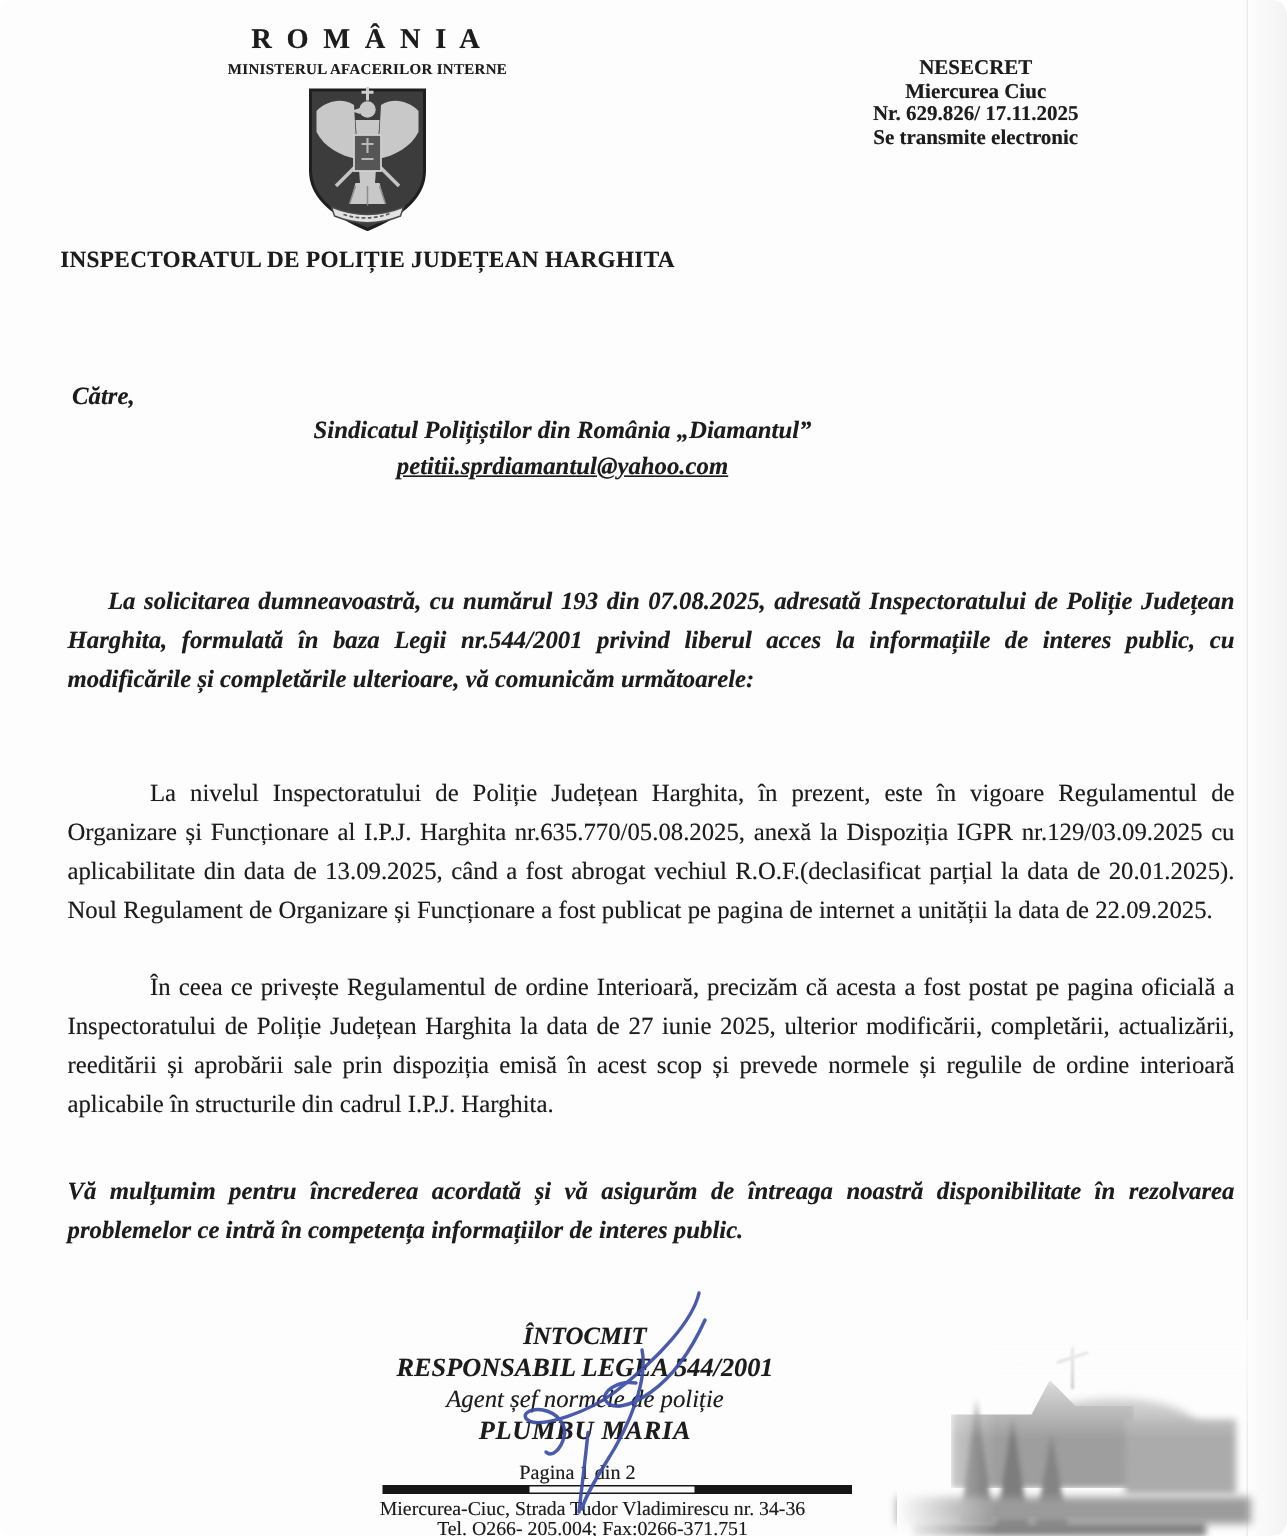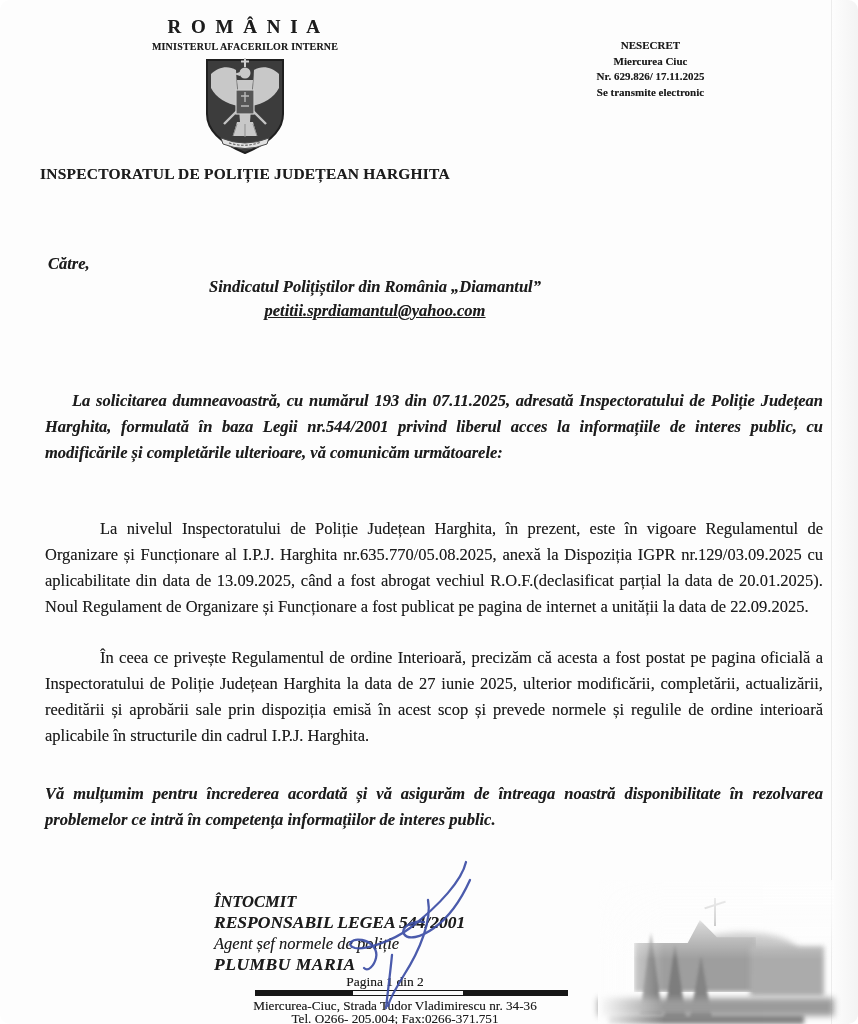--- a/index.html
+++ b/index.html
@@ -13,36 +13,36 @@
   
   .page-edge{right:0;top:0;bottom:0;width:26px;background:linear-gradient(to right,#fdfdfd,#f3f3f3);border-left:1px solid #ececec;}
 
   
   .hdr-left{left:30px;top:16px;width:430px;text-align:center;}
   .country{font-size:19px;font-weight:bold;letter-spacing:2.5px;}
   .ministry{font-size:10px;font-weight:bold;margin-top:3px;letter-spacing:0.2px;}
   .coat{display:block;margin:4px auto 0;filter:blur(0.4px);}
   .inspectorate{font-size:15.5px;font-weight:bold;margin-top:9px;letter-spacing:0.2px;}
 
-  .hdr-meta{left:548px;top:38px;width:205px;text-align:center;font-weight:bold;font-size:11px;line-height:15.5px;}
+  .hdr-meta{left:548px;top:38px;width:205px;text-align:center;font-weight:bold;font-size:14px;line-height:15.5px;}
 
   
   .salutation{left:48px;top:254px;font-size:16.5px;font-weight:bold;font-style:italic;}
   .org-block{left:110px;top:277px;width:530px;text-align:center;font-size:16.5px;font-weight:bold;font-style:italic;}
   .org-email{margin-top:4px;text-decoration:underline;}
 
   
   .para{left:45px;width:778px;font-size:16.5px;line-height:26px;text-align:justify;}
   .p1{top:388px;font-weight:bold;font-style:italic;text-indent:27px;}
   .p2{top:516px;text-indent:55px;}
   .p3{top:645px;text-indent:55px;}
   .p4{top:781px;font-weight:bold;font-style:italic;}
 
   
-  .sig-block{left:214px;top:880px;width:352px;text-align:left;font-style:italic;margin-top:11px;}
+  .sig-block{left:214px;top:880px;width:352px;text-align:center;font-style:italic;}
   .sig-1{font-size:16.5px;font-weight:bold;line-height:21px;}
   .sig-2{font-size:17.5px;font-weight:bold;line-height:21px;}
   .sig-3{font-size:16.5px;line-height:21px;}
   .sig-4{font-size:17.5px;font-weight:bold;line-height:21px;letter-spacing:0.5px;}
 
   
   .page-num{left:285px;top:974px;width:200px;text-align:center;font-size:13.5px;}
   .foot-bar{left:255px;top:990px;width:313px;height:6px;background:#161616;}
   .foot-bar-gap{position:absolute;left:98px;width:110px;top:1px;bottom:1px;background:#fafafa;}
   .foot-addr{left:225px;top:1000px;width:340px;text-align:center;font-size:13.2px;line-height:12.5px;}
@@ -105,21 +105,21 @@
     <div>Nr. 629.826/ 17.11.2025</div>
     <div>Se transmite electronic</div>
   </div>
 
   <div class="abs salutation">Către,</div>
   <div class="abs org-block">
     <div>Sindicatul Polițiștilor din România „Diamantul”</div>
     <div class="org-email">petitii.sprdiamantul@yahoo.com</div>
   </div>
 
-  <div class="abs para p1">La solicitarea dumneavoastră, cu numărul 193 din 07.11.2025, adresată Inspectoratului de Poliție Județean Harghita, formulată în baza Legii nr.544/2001 privind liberul acces la informațiile de interes public, cu modificările și completările ulterioare, vă comunicăm următoarele:</div>
+  <div class="abs para p1">La solicitarea dumneavoastră, cu numărul 193 din 07.08.2025, adresată Inspectoratului de Poliție Județean Harghita, formulată în baza Legii nr.544/2001 privind liberul acces la informațiile de interes public, cu modificările și completările ulterioare, vă comunicăm următoarele:</div>
   <div class="abs para p2">La nivelul Inspectoratului de Poliție Județean Harghita, în prezent, este în vigoare Regulamentul de Organizare și Funcționare al I.P.J. Harghita nr.635.770/05.08.2025, anexă la Dispoziția IGPR nr.129/03.09.2025 cu aplicabilitate din data de 13.09.2025, când a fost abrogat vechiul R.O.F.(declasificat parțial la data de 20.01.2025). Noul Regulament de Organizare și Funcționare a fost publicat pe pagina de internet a unității la data de 22.09.2025.</div>
   <div class="abs para p3">În ceea ce privește Regulamentul de ordine Interioară, precizăm că acesta a fost postat pe pagina oficială a Inspectoratului de Poliție Județean Harghita la data de 27 iunie 2025, ulterior modificării, completării, actualizării, reeditării și aprobării sale prin dispoziția emisă în acest scop și prevede normele și regulile de ordine interioară aplicabile în structurile din cadrul I.P.J. Harghita.</div>
   <div class="abs para p4">Vă mulțumim pentru încrederea acordată și vă asigurăm de întreaga noastră disponibilitate în rezolvarea problemelor ce intră în competența informațiilor de interes public.</div>
 
   <div class="abs photo">
     <div class="ph-hill"></div>
     <div class="ph-b1"></div>
     <div class="ph-b2"></div>
     <div class="ph-pole"></div>
     <div class="ph-pole-arm"></div>

